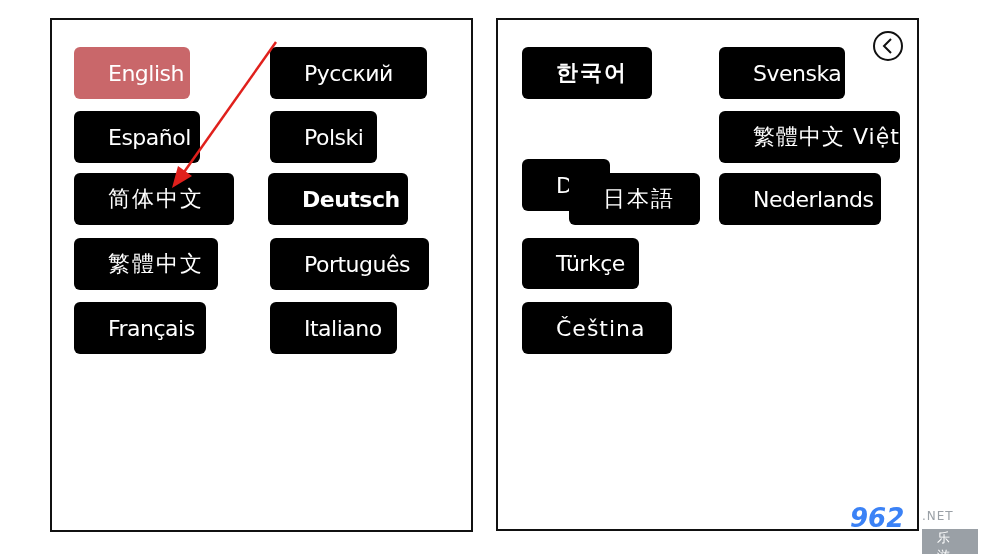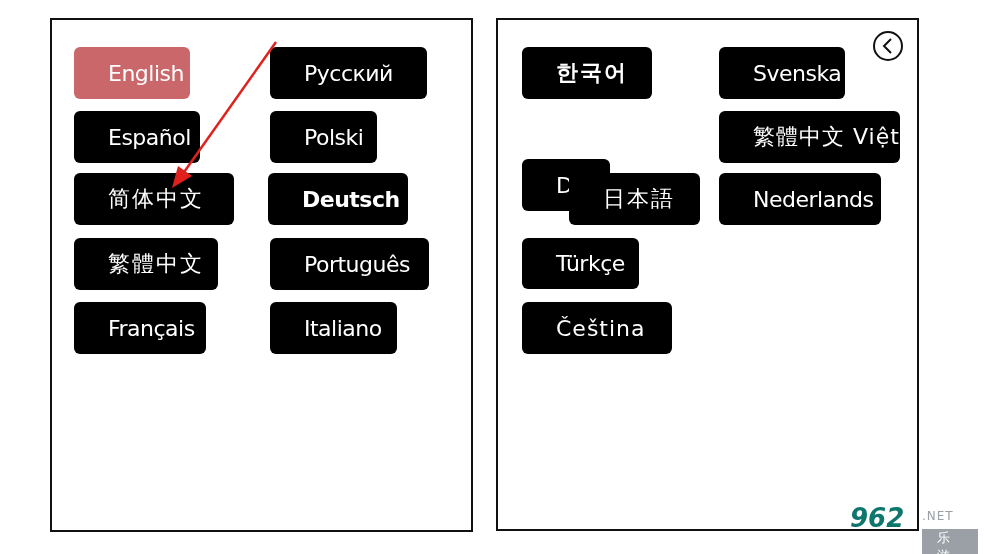--- a/index.html
+++ b/index.html
@@ -63,16 +63,16 @@
     <polyline points="10,2 3,9 10,16" fill="none" stroke="#111" stroke-width="2"></polyline>
   </svg>
 </div>
 
 <svg class="arrow" viewBox="0 0 984 554">
   <line x1="276" y1="42" x2="182" y2="175" stroke="#e0201c" stroke-width="2.5"></line>
   <polygon points="172,188 178,166 192,176" fill="#e0201c"></polygon>
 </svg>
 
 <div class="watermark">
-  <span class="wm-num" style="color:#0f766e;">962</span>
+  <span class="wm-num" style="color:#3b82f6;">962</span>
   <span class="wm-net">.NET</span>
   <span class="wm-cn">乐游网</span>
 </div>
 
 </body></html>

